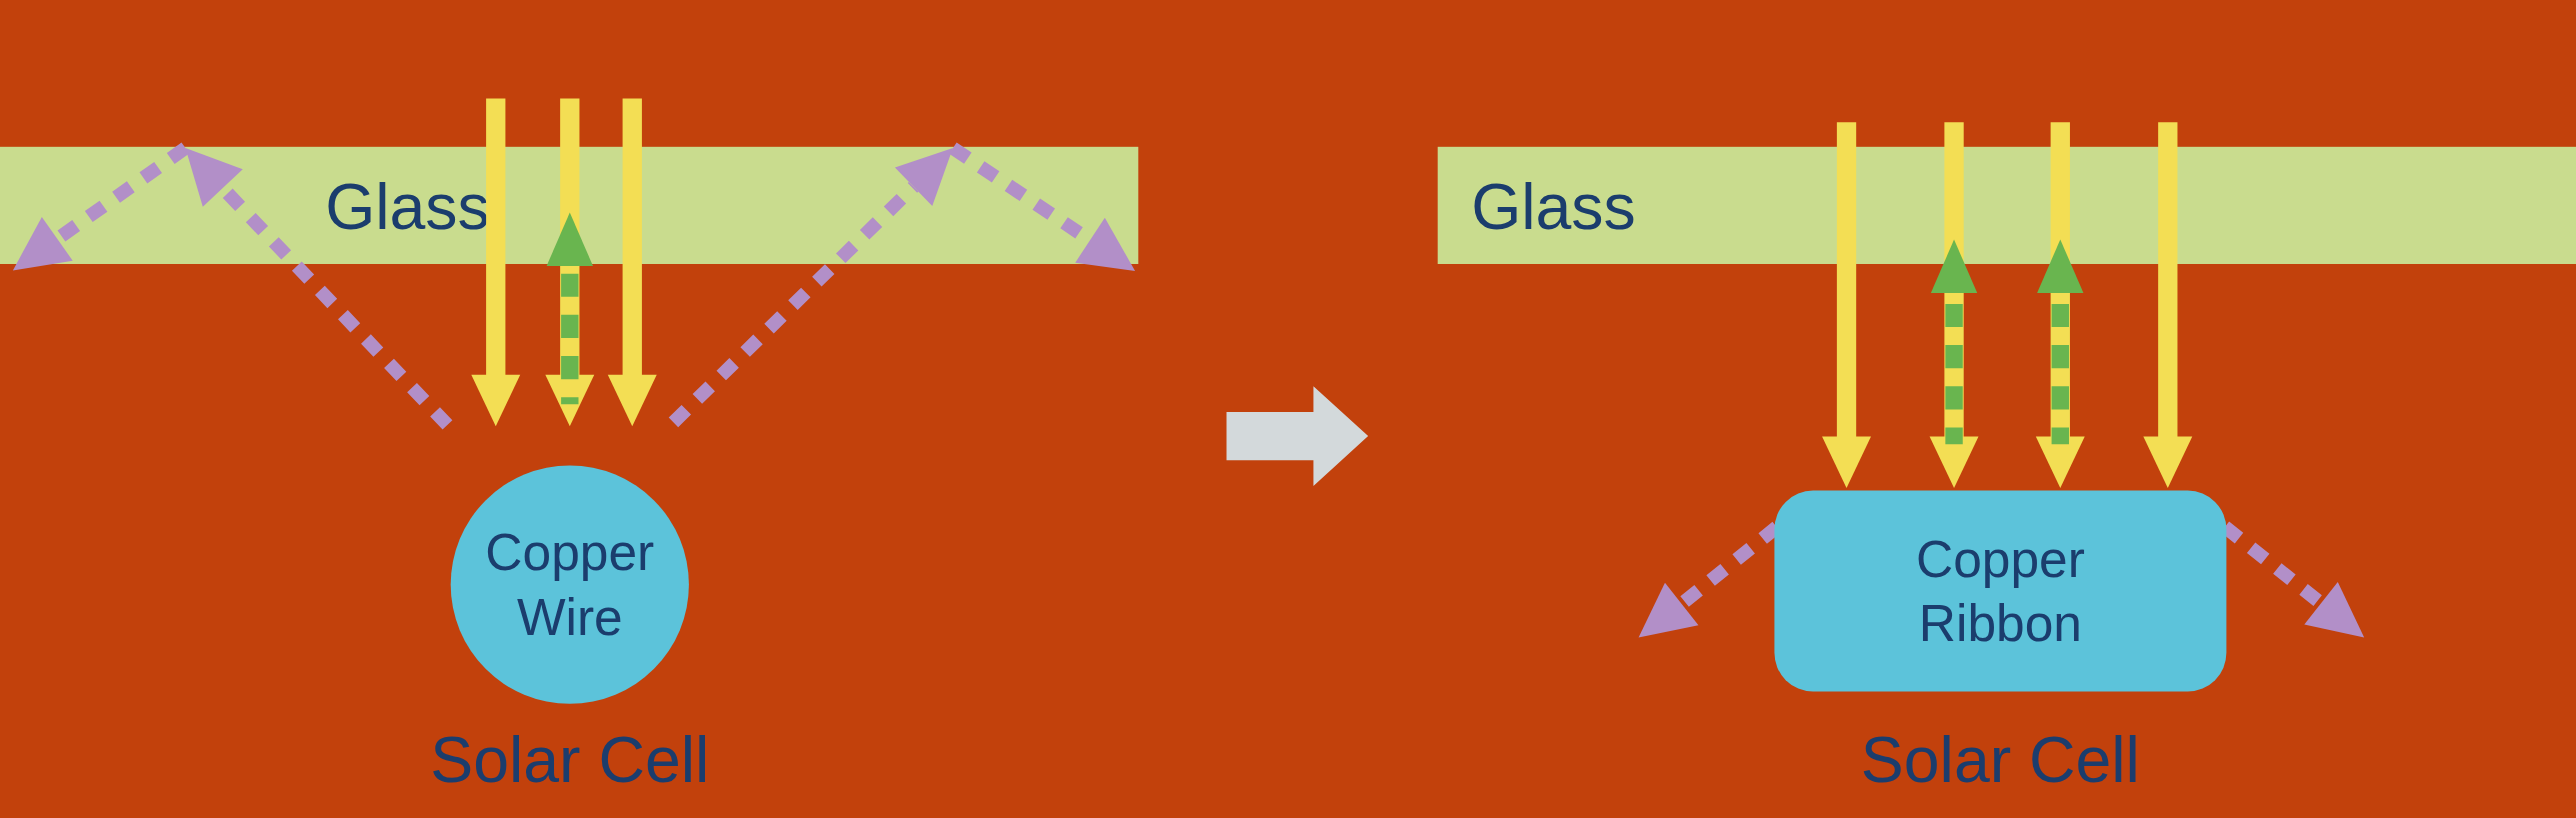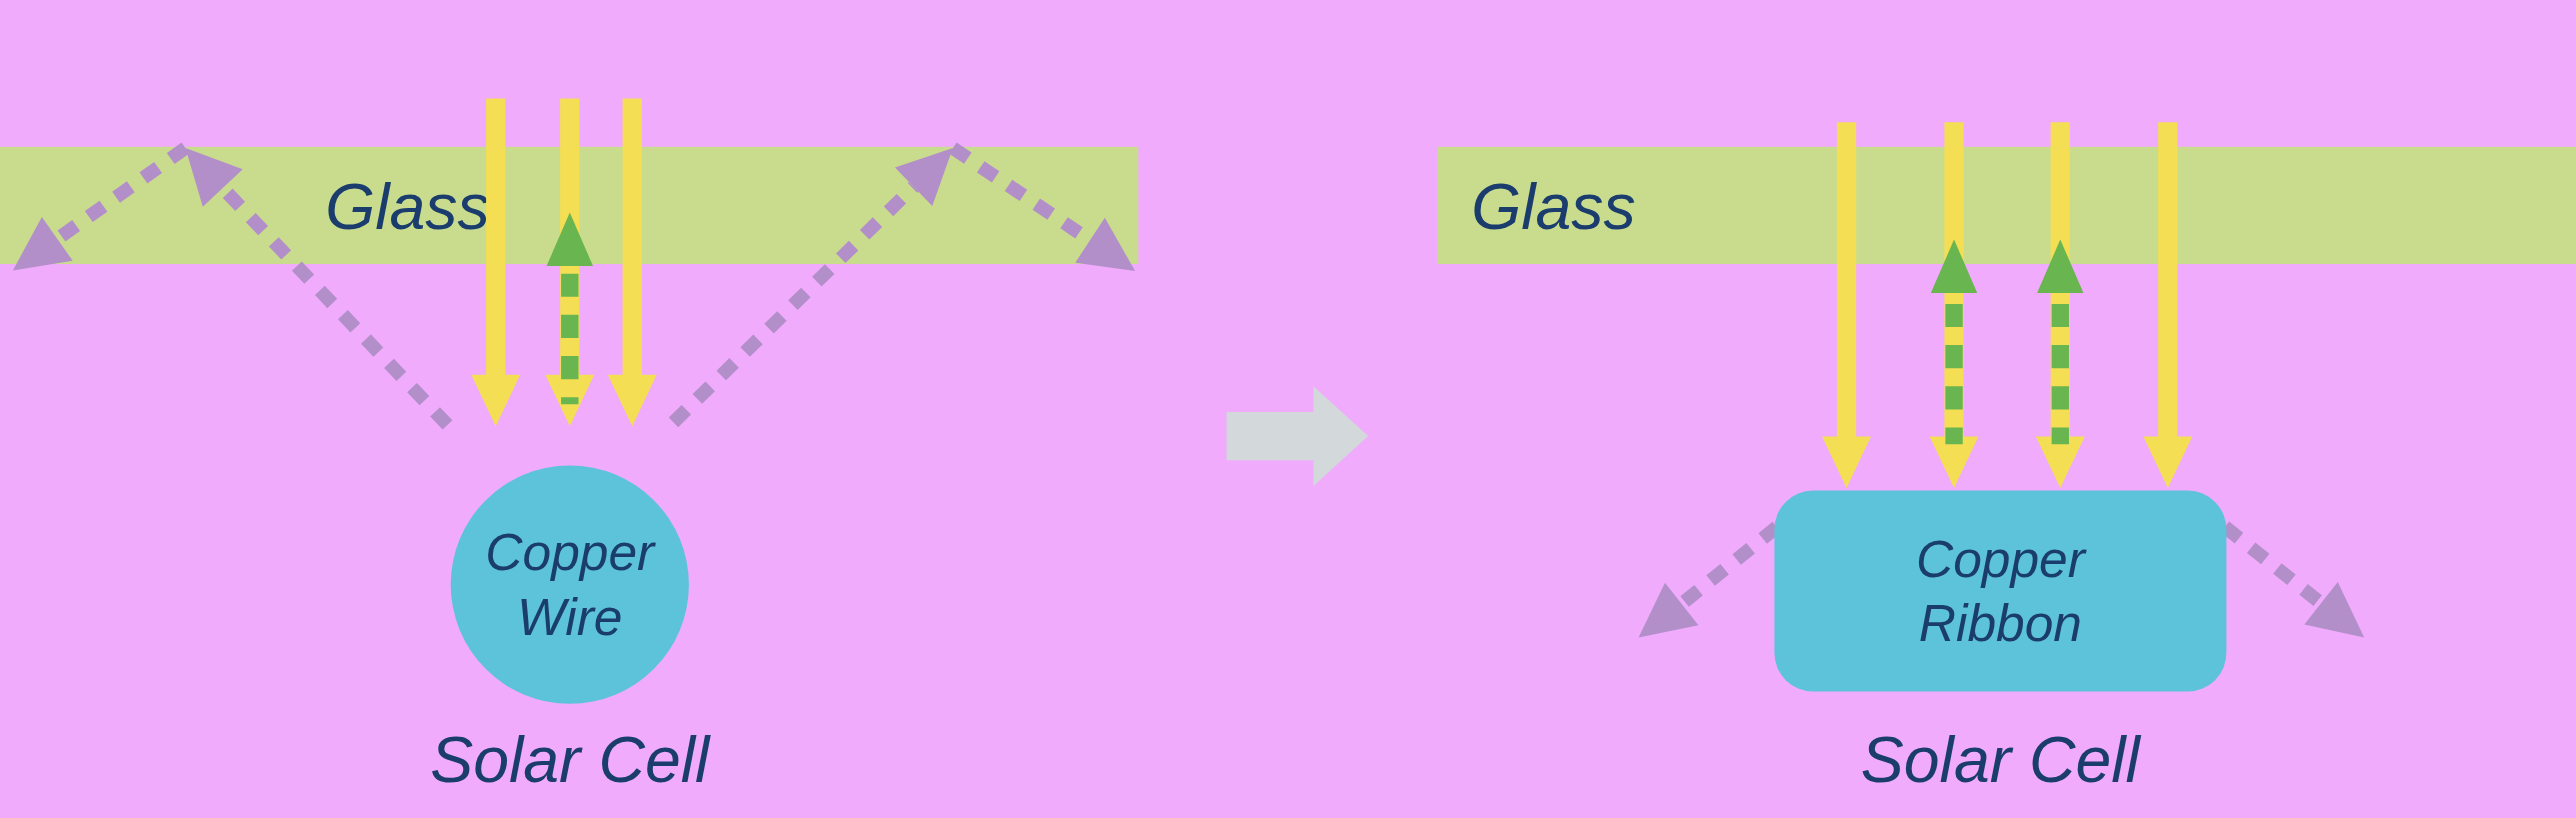--- a/index.html
+++ b/index.html
@@ -4,23 +4,22 @@
 <style>
   html, body {
     margin: 0;
     padding: 0;
     background: #ffffff;
   }
   .stage {
     position: relative;
     width: 2576px;
     height: 819px;
-    background: #f0abfc;
+    background: #c2410c;
     font-family: "Liberation Sans", sans-serif;
-    font-style: italic;
   }
   svg text {
     font-family: "Liberation Sans", sans-serif;
   }
   .glass-label {
     font-size: 100px;
   }
   .component-label {
     font-size: 80px;
     text-anchor: middle;

